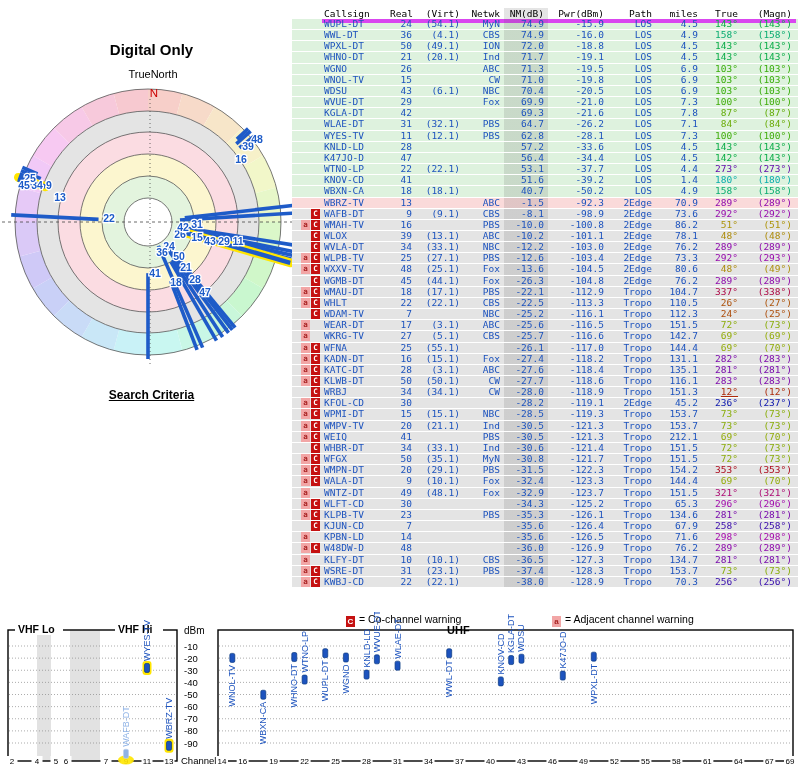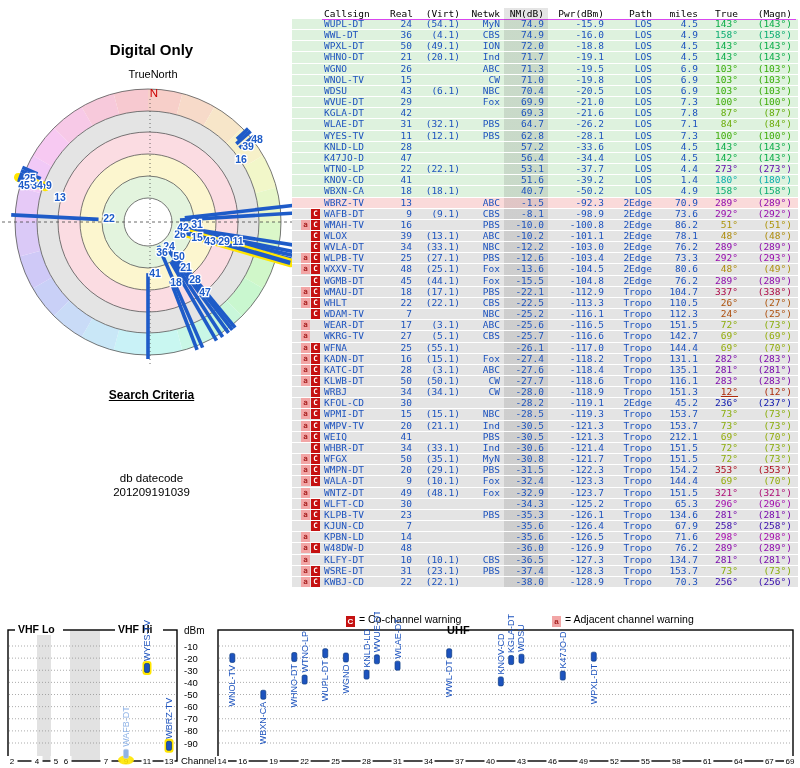--- a/index.html
+++ b/index.html
@@ -21,21 +21,21 @@
   .trow{display:grid;grid-template-columns:30px 68px 26px 48px 40px 44px 60px 48px 46px 40px 54px;
         height:11.16px;border-bottom:1px solid #fff;box-sizing:border-box;line-height:10px;}
   .hrow{display:grid;grid-template-columns:30px 68px 26px 48px 40px 44px 60px 48px 46px 40px 54px;
         height:11px;line-height:11px;color:#000;}
   .hrow .cell{overflow:visible;white-space:nowrap;}
   .bg-g{background:#def2de;} .bg-p{background:#fadada;} .bg-e{background:#e4e4e4;}
   .cell{white-space:nowrap;overflow:hidden;}
   .al{text-align:left;padding-left:2px;} .ar{text-align:right;padding-right:4px;}
   .ac{text-align:center;}
   .nmband{background-image:linear-gradient(rgba(90,90,90,.16),rgba(90,90,90,.16));}
-  .hline2{border-bottom:1px solid #d946ef;}
+  .hline2{border-bottom:4px solid #d946ef;}
   .eq{color:#9a9a9a;}
   .gut{text-align:right;padding-right:2px;}
   .wa,.wc,.wsp{display:inline-block;width:9px;height:10px;margin-left:1px;
     font:bold 7.5px/10px "DejaVu Sans Mono",monospace;text-align:center;vertical-align:top;}
   .wa{background:#f2a6a6;color:#a82323;}
   .wc{background:#c51111;color:#fff;}
   
   #charts-svg{position:absolute;left:0;top:612px;width:800px;height:156px;}
   .legend{position:absolute;top:613px;height:13px;font-size:10.5px;color:#000;white-space:nowrap;}
   .lg-co{left:346px;} .lg-adj{left:552px;}
@@ -136,24 +136,20 @@
       <text x="49" y="189" text-anchor="middle" fill="#1d5bc8" font-size="10.5px" font-weight="bold" style="paint-order:stroke;stroke:#ffffff;stroke-width:2.5px;">9</text>
       <text x="241" y="163" text-anchor="middle" fill="#1d5bc8" font-size="10.5px" font-weight="bold" style="paint-order:stroke;stroke:#ffffff;stroke-width:2.5px;">16</text>
       <text x="248" y="150" text-anchor="middle" fill="#1d5bc8" font-size="10.5px" font-weight="bold" style="paint-order:stroke;stroke:#ffffff;stroke-width:2.5px;">39</text>
       <text x="37" y="189" text-anchor="middle" fill="#1d5bc8" font-size="10.5px" font-weight="bold" style="paint-order:stroke;stroke:#ffffff;stroke-width:2.5px;">34</text>
       <text x="30" y="182" text-anchor="middle" fill="#1d5bc8" font-size="10.5px" font-weight="bold" style="paint-order:stroke;stroke:#ffffff;stroke-width:2.5px;">25</text>
       <text x="257" y="143" text-anchor="middle" fill="#1d5bc8" font-size="10.5px" font-weight="bold" style="paint-order:stroke;stroke:#ffffff;stroke-width:2.5px;">48</text>
       <text x="24" y="189" text-anchor="middle" fill="#1d5bc8" font-size="10.5px" font-weight="bold" style="paint-order:stroke;stroke:#ffffff;stroke-width:2.5px;">45</text>
     </svg>
 
   <div class="search-block sc-head">Search Criteria</div>
-  <div class="search-block sc-date">
-    <div>db datecode</div>
-    <div>201209191039</div>
-  </div>
 
   <div id="signal-table">
       <div class="hrow">
         <div class="cell"></div>
         <div class="cell hline2 al">Callsign</div>
         <div class="cell hline2 ar">Real</div>
         <div class="cell hline2 ar">(Virt)</div>
         <div class="cell hline2 ar">Netwk</div>
         <div class="cell hline2 ar nmband">NM(dB)</div>
         <div class="cell hline2 ar">Pwr(dBm)</div>
@@ -460,21 +456,21 @@
         <div class="cell ar">80.6</div>
         <div class="cell ar" style="color: rgb(173, 140, 11);">48°</div>
         <div class="cell ar" style="color: rgb(173, 143, 11);">(49°)</div>
       </div>
       <div class="trow bg-e">
         <div class="cell gut"><div class="wsp"></div><div class="wc">C</div></div>
         <div class="cell al">WGMB-DT</div>
         <div class="cell ar">45</div>
         <div class="cell ar">(44.1)</div>
         <div class="cell ar">Fox</div>
-        <div class="cell ar nmband">-15.5</div>
+        <div class="cell ar nmband">-26.3</div>
         <div class="cell ar">-104.8</div>
         <div class="cell ar">2Edge</div>
         <div class="cell ar">76.2</div>
         <div class="cell ar" style="color: rgb(143, 11, 173);">289°</div>
         <div class="cell ar" style="color: rgb(143, 11, 173);">(289°)</div>
       </div>
       <div class="trow bg-e">
         <div class="cell gut"><div class="wa">a</div><div class="wc">C</div></div>
         <div class="cell al">WMAU-DT</div>
         <div class="cell ar">18</div>

